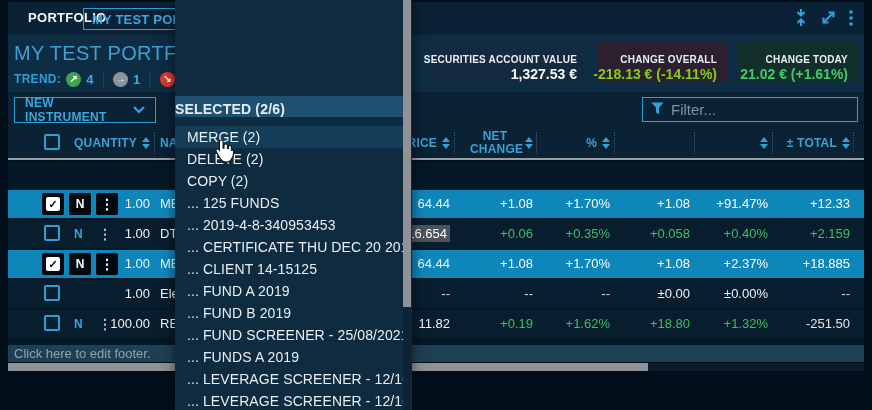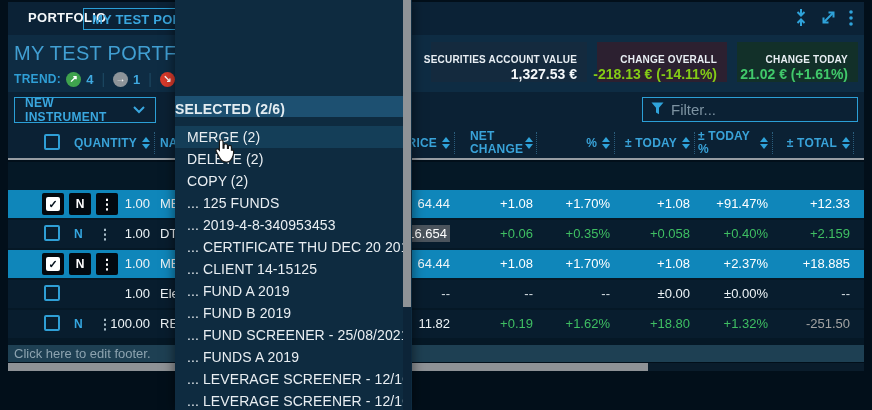--- a/index.html
+++ b/index.html
@@ -42,21 +42,21 @@
   .filter-box { position:absolute; right:6px; top:5px; width:216px; height:25px; border:1px solid #2b9fd6;
                 display:flex; align-items:center; padding:0 8px; gap:7px; }
   .filter-box input { flex:1; background:transparent; border:none; outline:none; color:#cfe0ea;
                       font-size:15px; font-family:"Liberation Sans", sans-serif; }
   .filter-box input::placeholder { color:#7d93a2; }
   
   .theader { position:absolute; left:8px; right:8px; top:128px; height:32px; background:#0b2134;
              border-bottom:2px solid #979da3; }
   .hcell { position:absolute; top:0; height:30px; display:flex; align-items:center; justify-content:flex-end;
            color:#39a3d9; font-size:12px; font-weight:bold; letter-spacing:.2px; cursor:pointer; }
-  .hcell .lbl { text-align:left; line-height:13px; }
+  .hcell .lbl { text-align:center; line-height:13px; }
   .sort { display:inline-flex; flex-direction:column; gap:2px; margin-left:5px; }
   .sort i { display:block; width:0; height:0; border-left:4px solid transparent; border-right:4px solid transparent; }
   .sort .u { border-bottom:5px solid #2fa3da; }
   .sort .d { border-top:5px solid #2fa3da; }
   .vsep { position:absolute; top:4px; height:22px; border-left:1px dotted #2a5d7c; }
   .chk { width:16px; height:16px; border:2px solid #2f9fd6; border-radius:2px; background:transparent; }
   .h-chk { position:absolute; left:36px; top:6px; cursor:pointer; }
   
   .tbody { position:absolute; left:8px; right:8px; top:162px; height:183px; background:#051826; }
   .row { position:absolute; left:0; right:0; height:28px; background:#081d2e; cursor:pointer; }
@@ -66,21 +66,21 @@
   .c-qty   { left:52px;  width:90px; }
   .c-name  { left:152px; width:200px; text-align:left; }
   .c-price { left:356px; width:86px; }
   .c-net   { left:452px; width:73px; }
   .c-pct   { left:532px; width:70px; }
   .c-today { left:610px; width:72px; }
   .c-tdpct { left:690px; width:70px; }
   .c-total { left:768px; width:74px; }
   .pos { color:#3fbf63; }
   .row.sel .pos { color:#ffffff; }
-  .neg { color:#a3a3a3; }
+  .neg { color:#e5e5e5; }
   .mut { color:#d5dde2; }
   .flash { background:#4b545d; padding:1px 3px; color:#fff; }
   .badge { position:absolute; top:3px; width:22px; height:22px; background:#02090f; border-radius:2px;
            display:flex; align-items:center; justify-content:center; }
   .b-chk { left:34px; } .b-n { left:61px; } .b-kebab { left:88px; }
   .badge .inbox { width:14px; height:14px; background:#fff; border-radius:2px; color:#05111c; font-size:11px;
                   font-weight:bold; display:flex; align-items:center; justify-content:center; line-height:1; }
   .badge.b-n { color:#fff; font-size:12px; font-weight:bold; }
   .badge.b-kebab { color:#fff; font-size:14px; font-weight:bold; }
   .r-chk { position:absolute; left:36px; top:5px; cursor:pointer; }
@@ -224,29 +224,21 @@
           <i class="d"></i>
         </span>
     </div>
     <div class="hcell c-pct">
       <span class="lbl">%</span>
       <span class="sort">
           <i class="u"></i>
           <i class="d"></i>
         </span>
     </div>
-    <div class="hcell c-today">
-      <span class="lbl">± TODAY</span>
-      <span class="sort">
-          <i class="u"></i>
-          <i class="d"></i>
-        </span>
-    </div>
     <div class="hcell c-tdpct">
-      <span class="lbl">± TODAY %</span>
       <span class="sort">
           <i class="u"></i>
           <i class="d"></i>
         </span>
     </div>
     <div class="hcell c-total">
       <span class="lbl">± TOTAL</span>
       <span class="sort">
           <i class="u"></i>
           <i class="d"></i>

